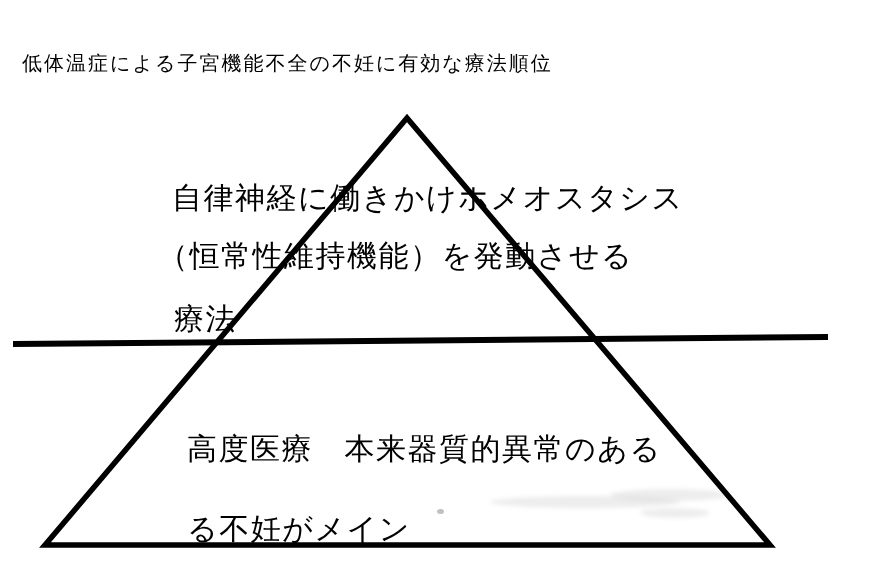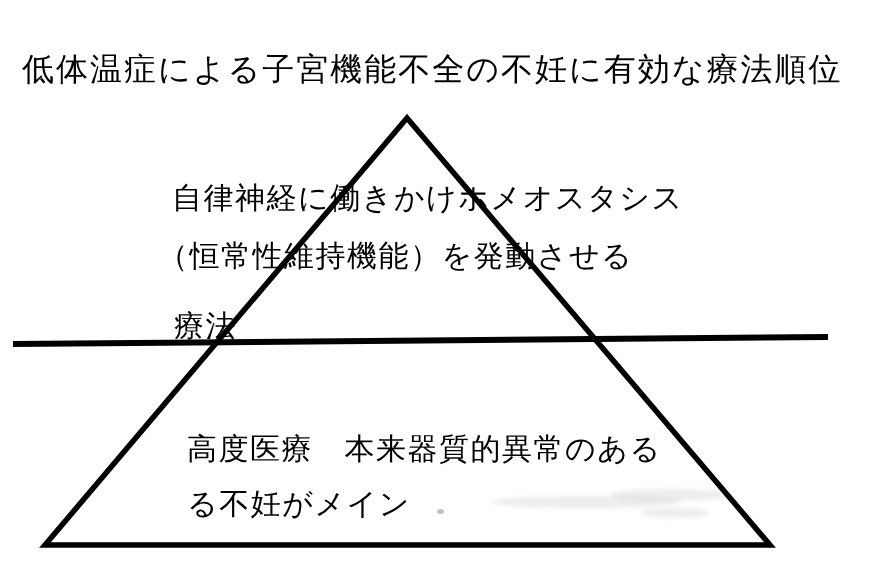--- a/index.html
+++ b/index.html
@@ -13,39 +13,39 @@
     height: 565px;
     background: #ffffff;
     overflow: hidden;
     font-family: "Liberation Sans", "DejaVu Sans", sans-serif;
     color: #000000;
   }
   .title {
     position: absolute;
     left: 22px;
     top: 52px;
-    font-size: 32px;
+    font-size: 20px;
     letter-spacing: 2px;
     line-height: 1.1;
     white-space: nowrap;
     color: #000000;
   }
   .tier-line {
     position: absolute;
     font-size: 30px;
     letter-spacing: 1.5px;
     line-height: 1.1;
     white-space: nowrap;
     color: #000000;
   }
   .u1 { left: 172px; top: 181px; }
   .u2 { left: 158px; top: 239px; }
-  .u3 { left: 174px; top: 309px; text-align: center; }
+  .u3 { left: 174px; top: 302px; text-align: center; }
   .l1 { left: 187px; top: 432px; }
-  .l2 { left: 187px; top: 487px; }
+  .l2 { left: 187px; top: 512px; }
 
   svg.diagram {
     position: absolute;
     left: 0;
     top: 0;
     pointer-events: none;
   }
 
   .smudge {
     position: absolute;

